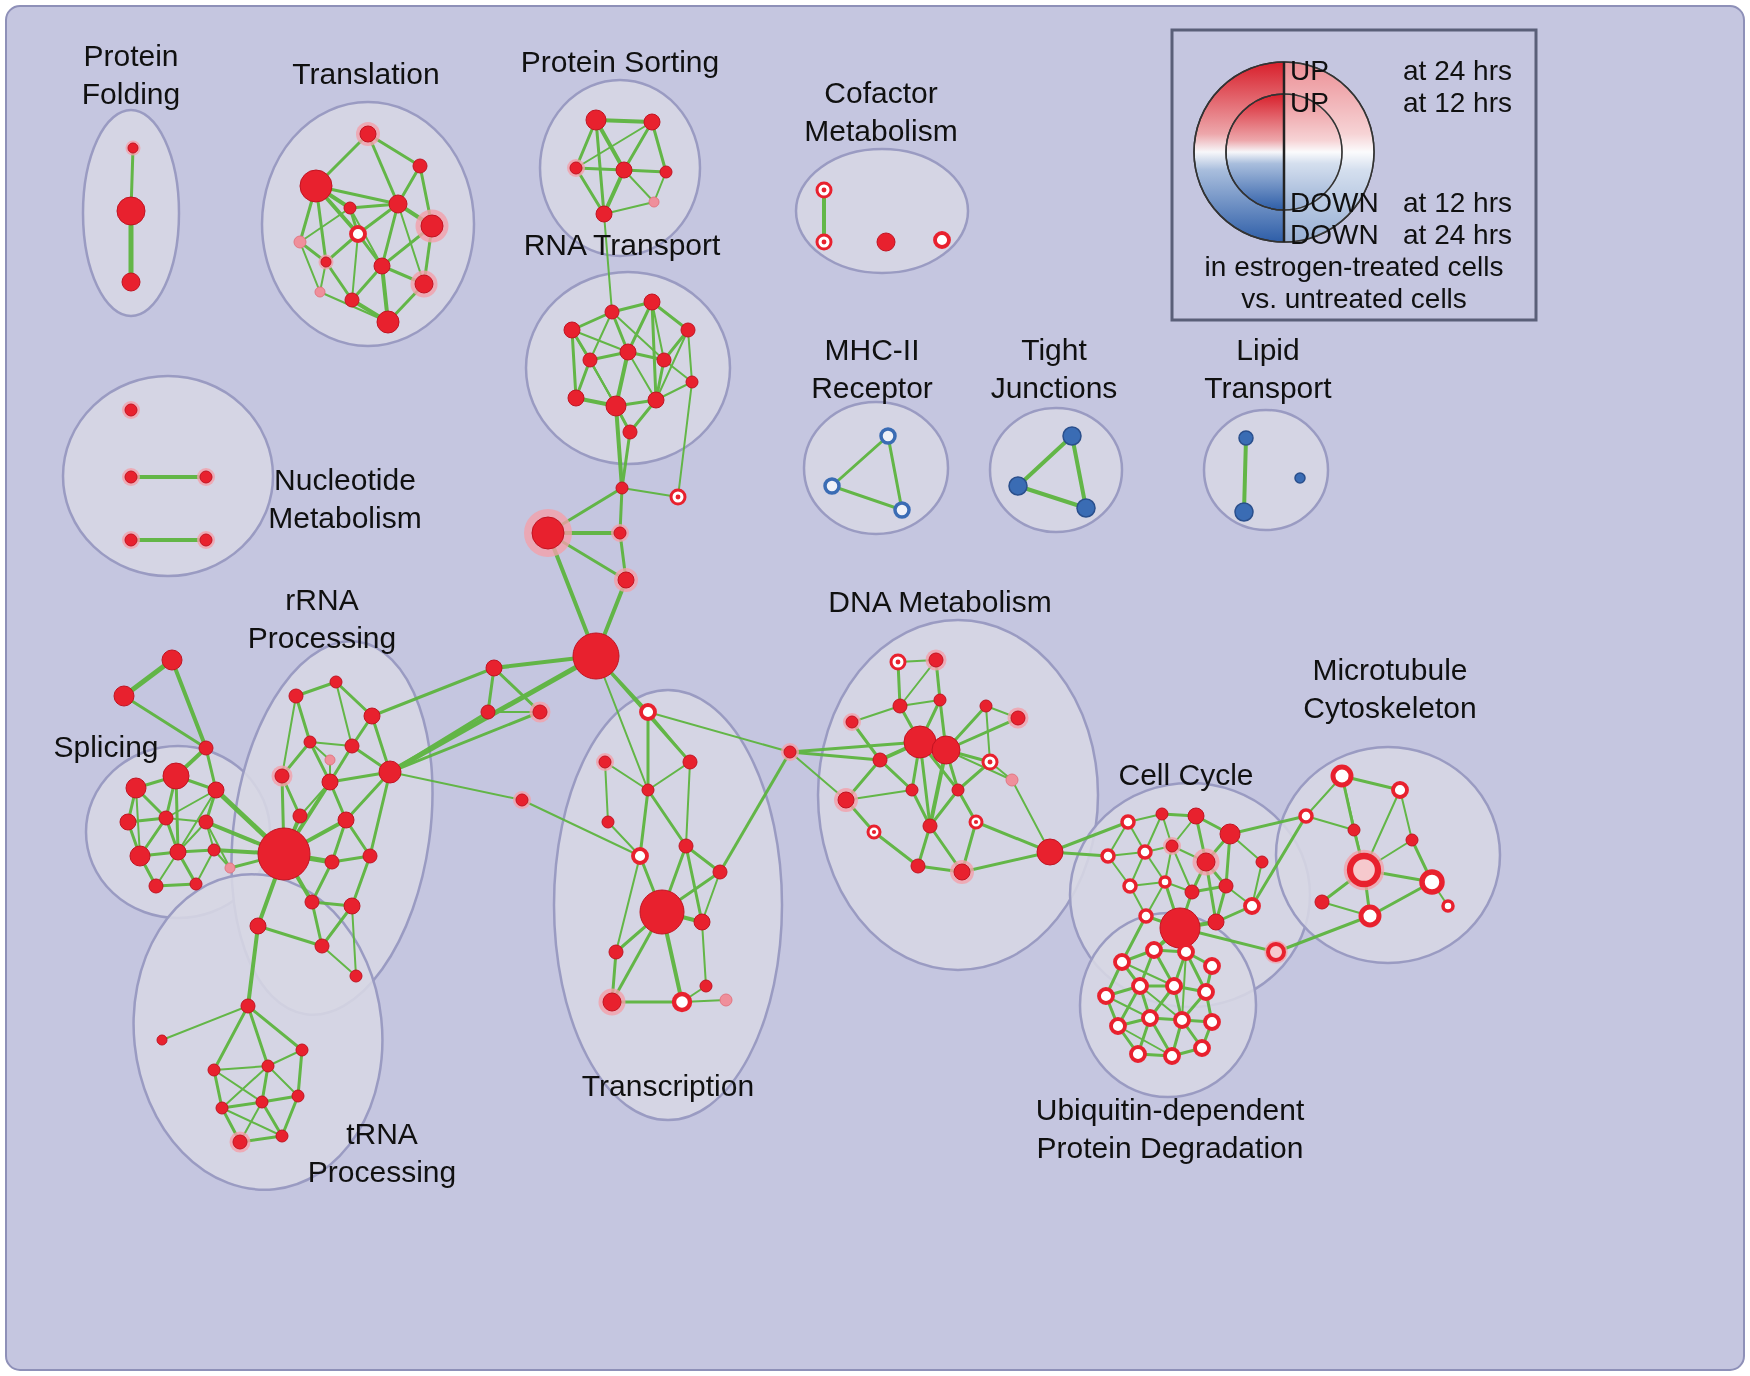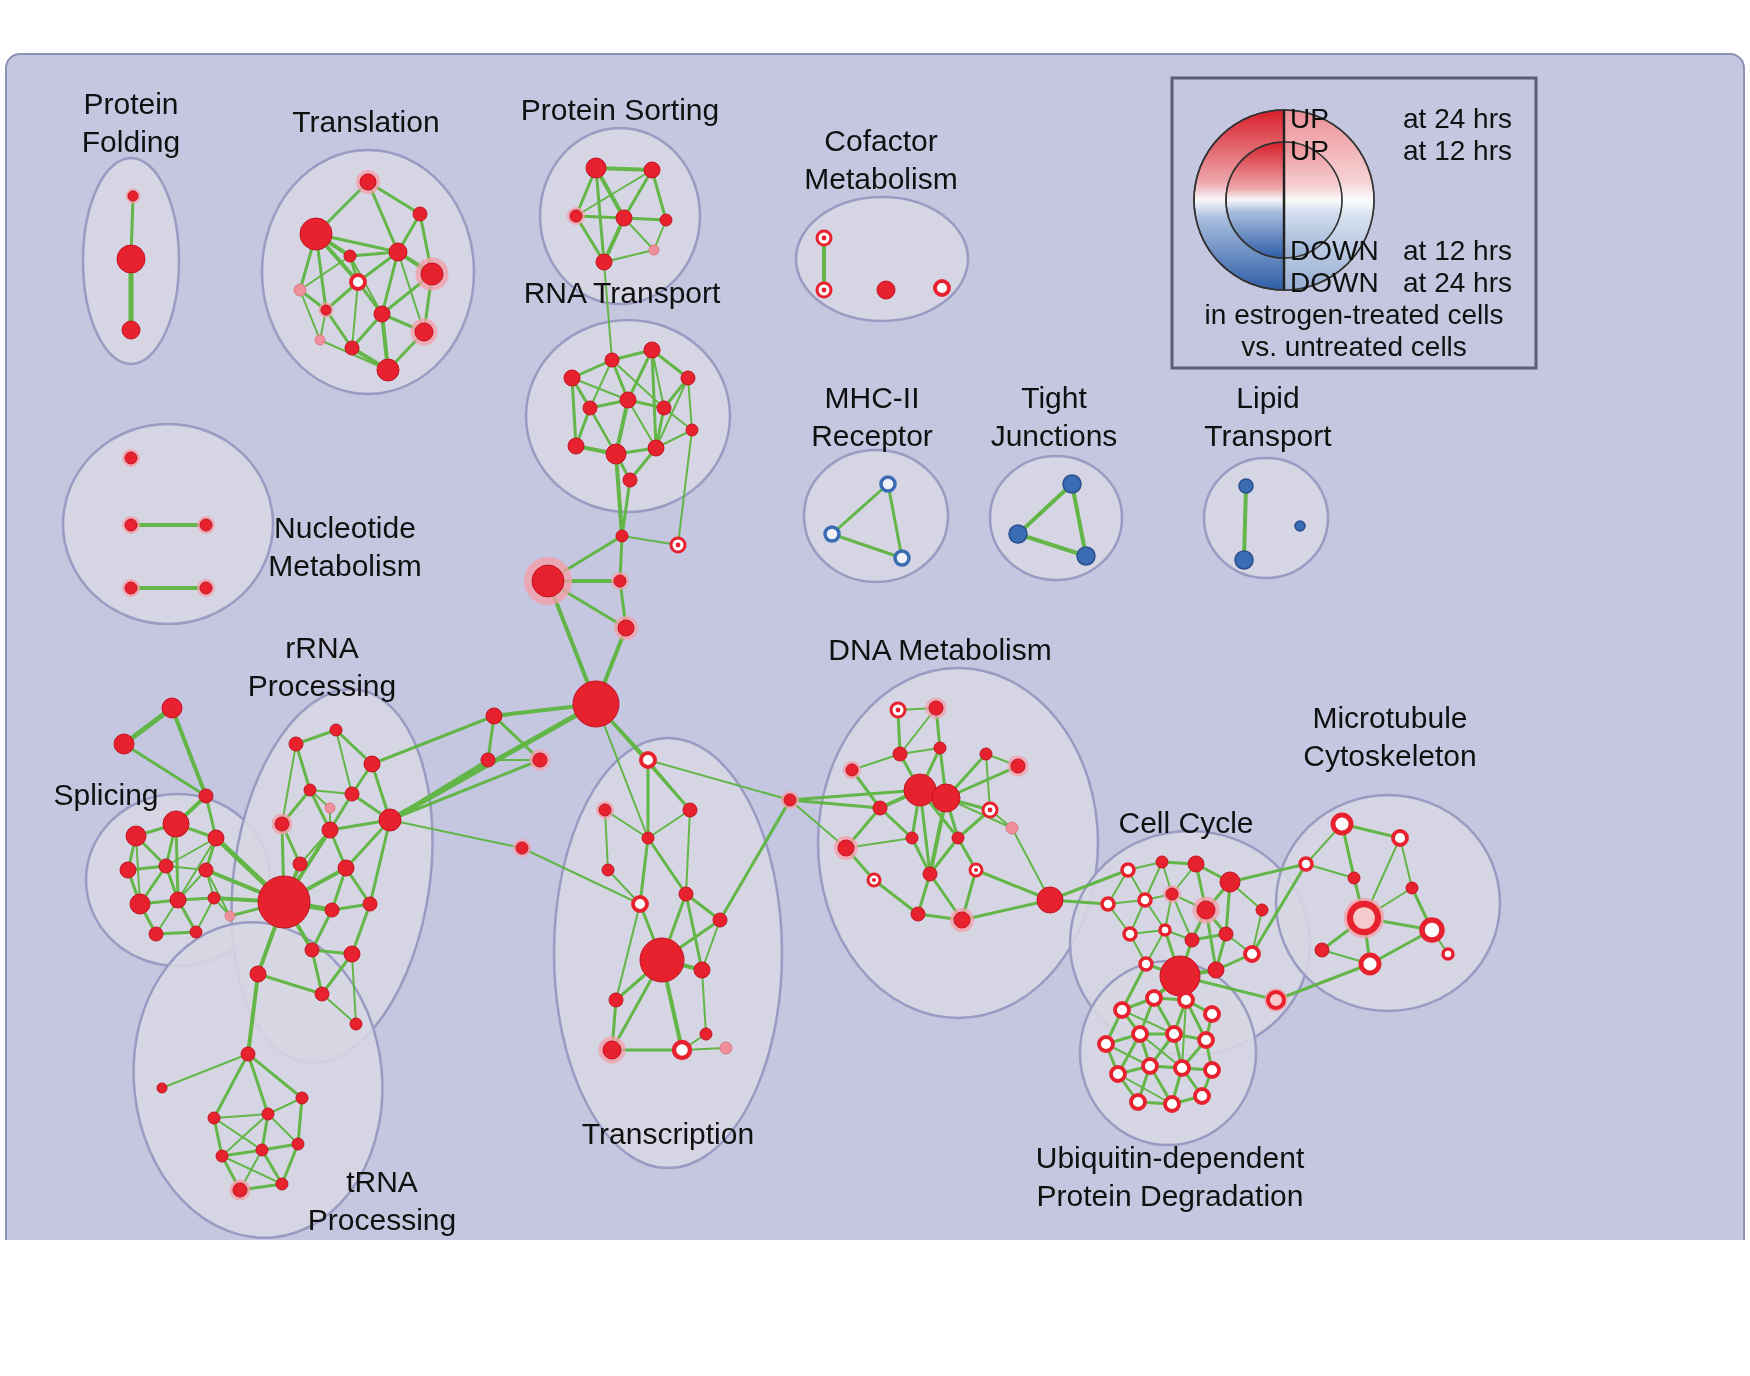--- a/index.html
+++ b/index.html
@@ -1,16 +1,16 @@
 <!DOCTYPE html>
 <html><head>
 <meta charset="utf-8">
 <style>
   html,body{margin:0;padding:0;background:#ffffff;}
-  .figure-wrap{width:1750px;height:1192px;position:relative;font-family:"Liberation Sans","DejaVu Sans",sans-serif;margin-top:48px;}
+  .figure-wrap{width:1750px;height:1376px;position:relative;font-family:"Liberation Sans","DejaVu Sans",sans-serif;}
   svg{display:block;}
   text{font-family:"Liberation Sans","DejaVu Sans",sans-serif;}
   .cluster-label{font-size:30px;fill:#101010;}
   .legend-label{font-size:28px;fill:#101010;}
 </style>
 </head>
 <body>
 
 <div class="figure-wrap">
   <svg id="net" width="1750" height="1376" viewBox="0 0 1750 1376" xmlns="http://www.w3.org/2000/svg">

